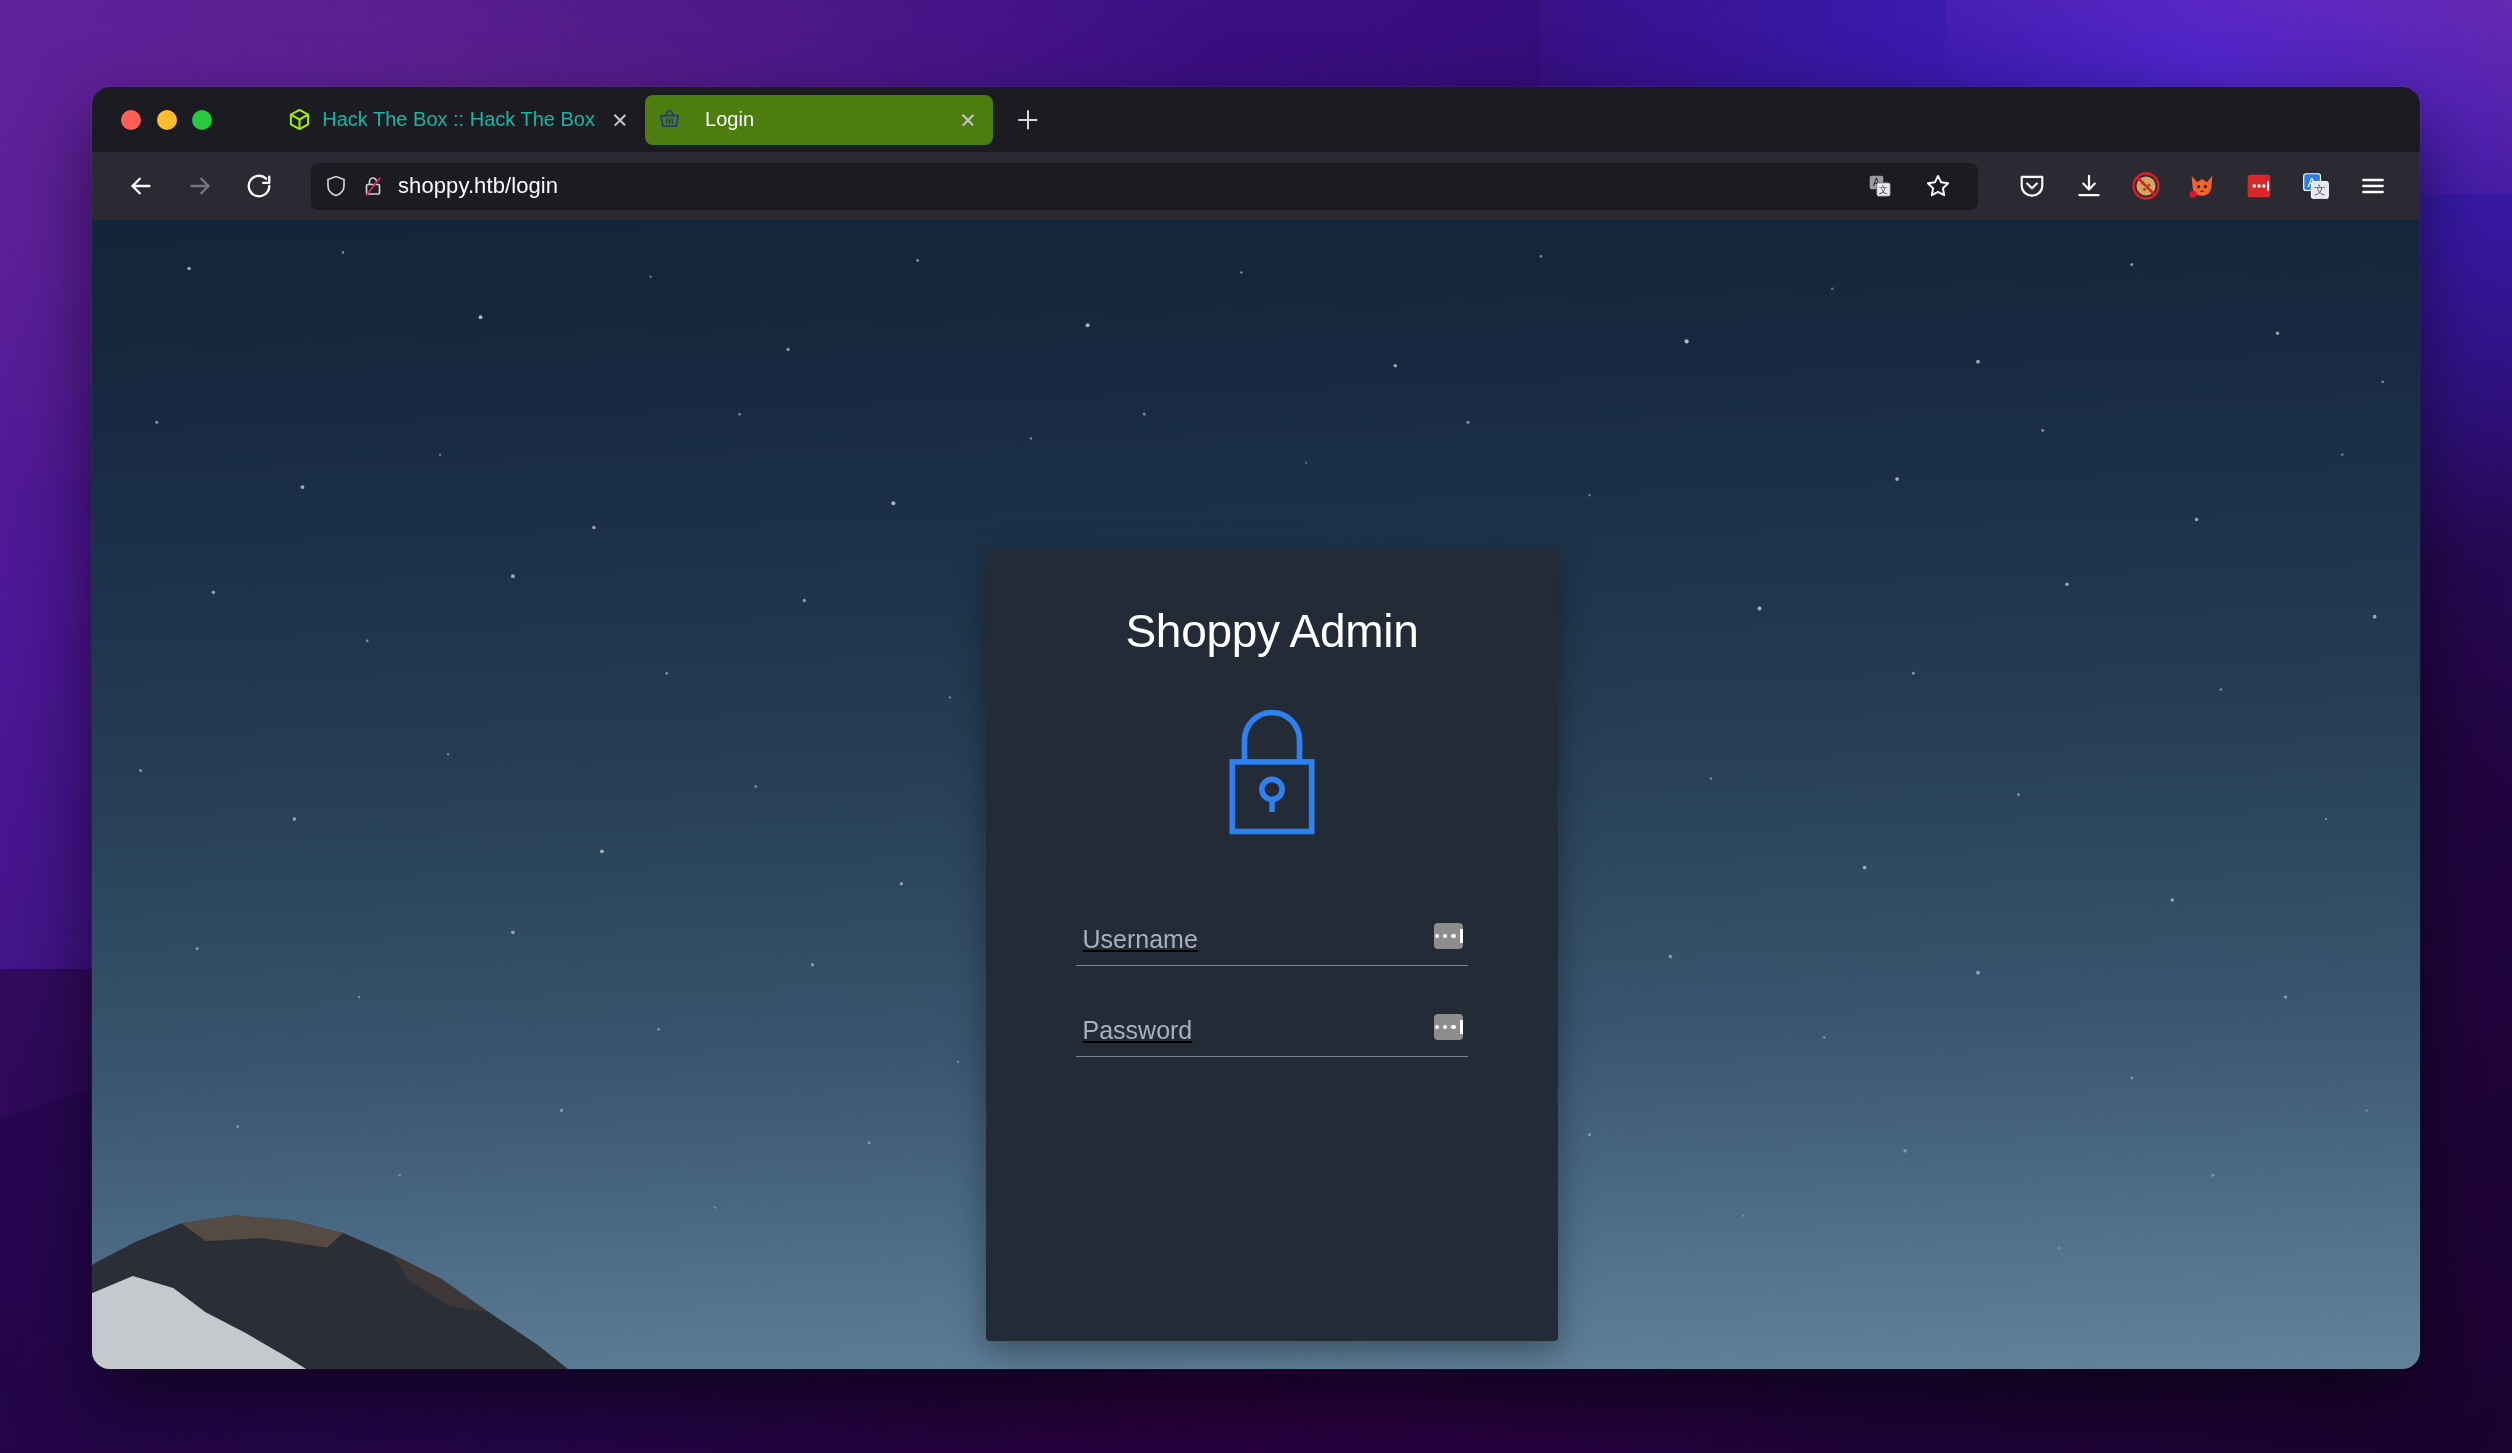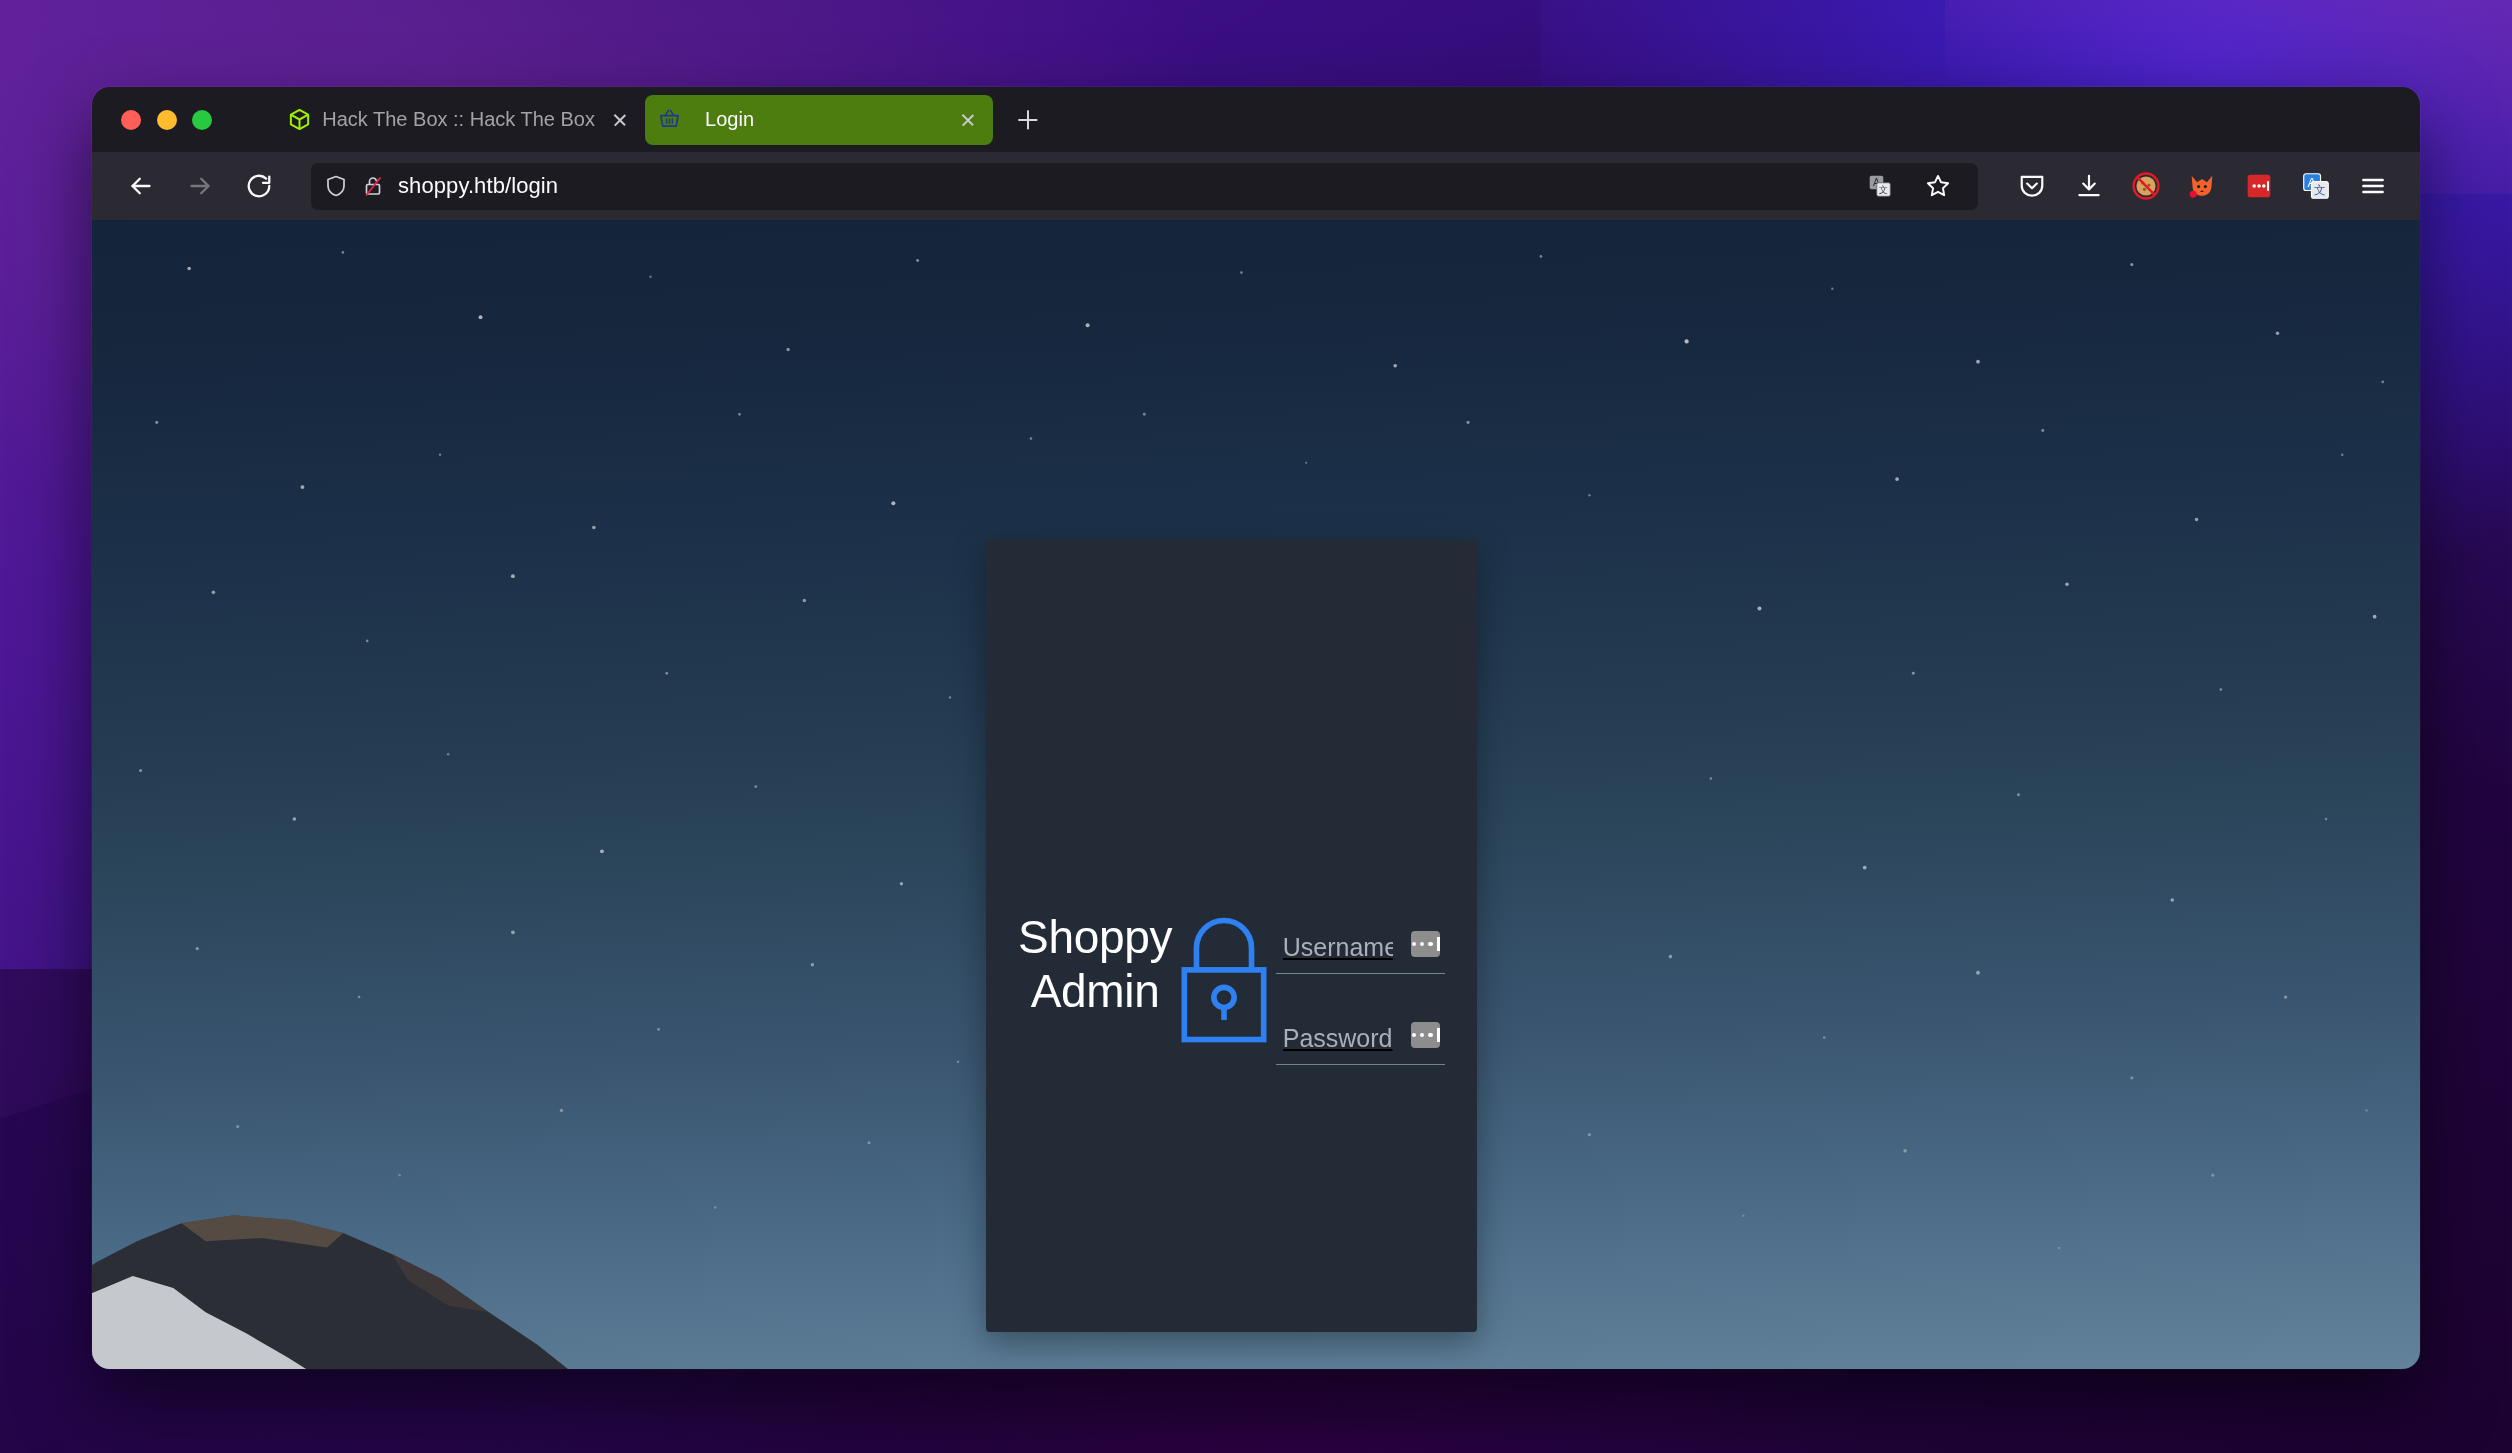--- a/index.html
+++ b/index.html
@@ -45,21 +45,21 @@
 
   .tab {
     height:50px; border-radius:8px; display:flex; align-items:center;
     padding:0 11.3px 0 13px; gap:11.3px; min-width:275px; max-width:388px;
     position:relative;
   }
   .tab.inactive { background:transparent; }
   .tab.active { background:#4d7c0f; min-width:348px;gap:24px; }
   .tab-favicon { width:23px; height:23px; flex:0 0 23px; position:relative; }
   .tab-title {
-    font-size:20px; color:#a3a3a3; white-space:nowrap;
+    font-size:20px; color:#14b8a6; white-space:nowrap;
     overflow:hidden; text-overflow:ellipsis; flex:1;
   }
   .tab.active .tab-title { color:#fbfbfe; }
   .tab-close {
     width:27.5px; height:27.5px; flex:0 0 27.5px; position:relative; border-radius:4.9px;
   }
   .tab-close::before, .tab-close::after {
     content:""; position:absolute; left:50%; top:50%; width:15.4px; height:1.6px;
     background:#c9c9cf; transform-origin:center;
   }
@@ -98,24 +98,24 @@
     flex:1; position:relative; overflow:hidden;
     background:linear-gradient(178deg,
       #14243a 0%, #16273e 12%, #1b3048 26%, #22394f 40%,
       #2c465c 55%, #3a5570 70%, #4a6a86 84%, #5b7b95 95%, #63829b 100%);
   }
   .stars { position:absolute; inset:0; opacity:.85; }
   .mountain { position:absolute; left:-32px; bottom:-8px; width:615px; height:186px; }
 
   
   .card {
-    position:absolute; left:894px; top:320px; width:491px; height:792px;
+    position:absolute; left:894px; top:329px; width:572px; height:792px;
     background:#222b36; border-radius:4px;
     box-shadow:0 9.7px 32px rgba(0,0,0,.35);
-    display:flex; align-items:center;
+    display:flex; flex-direction:column; align-items:center;
     padding:42px 32px 0 32px;
   }
   .card-title {
     font-size:46px; font-weight:400; color:#ffffff; letter-spacing:-0.3px;
     margin-top:13px; text-align:center;
   }
   .lock-wrap { margin-top:44px; }
 
   .form { width:392px; margin-top:63px; }
   .field {

